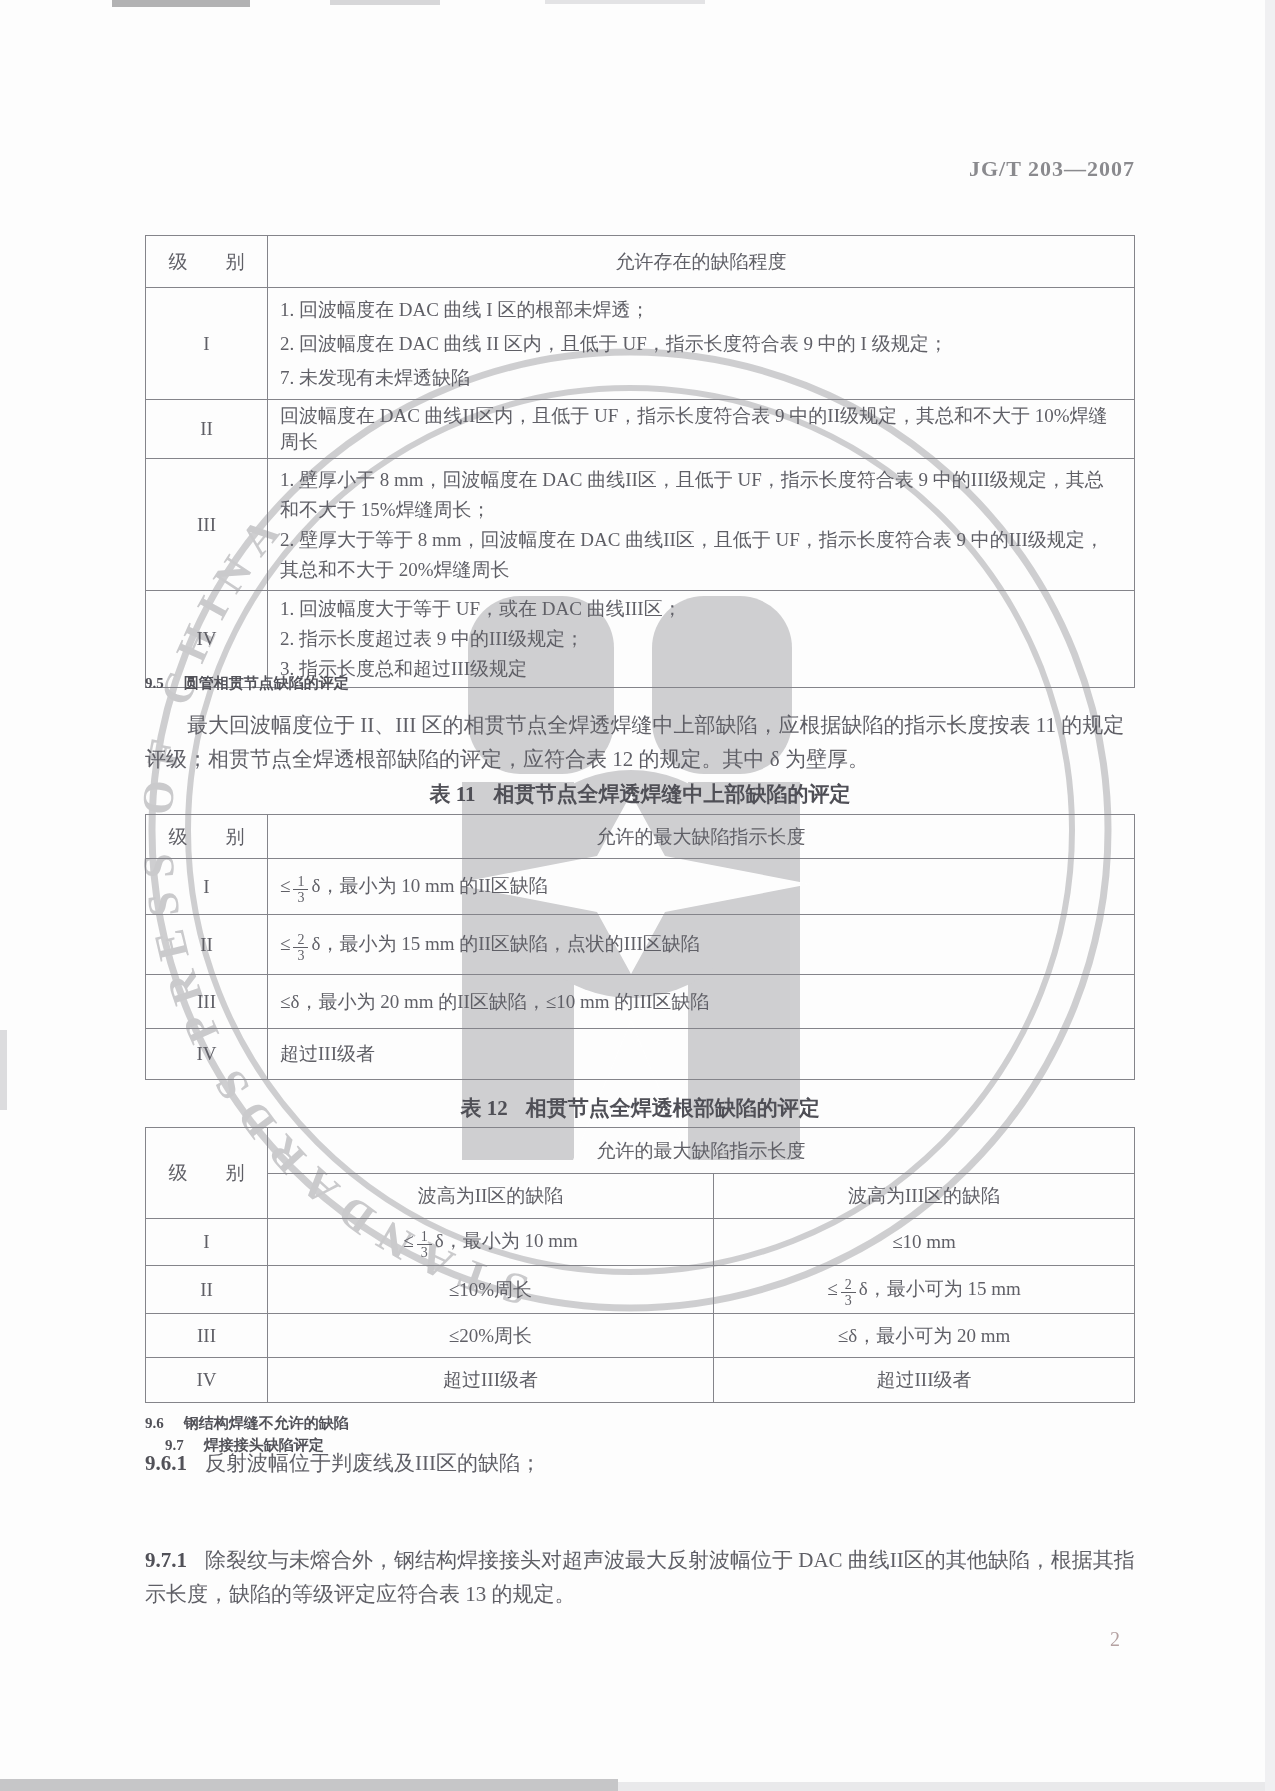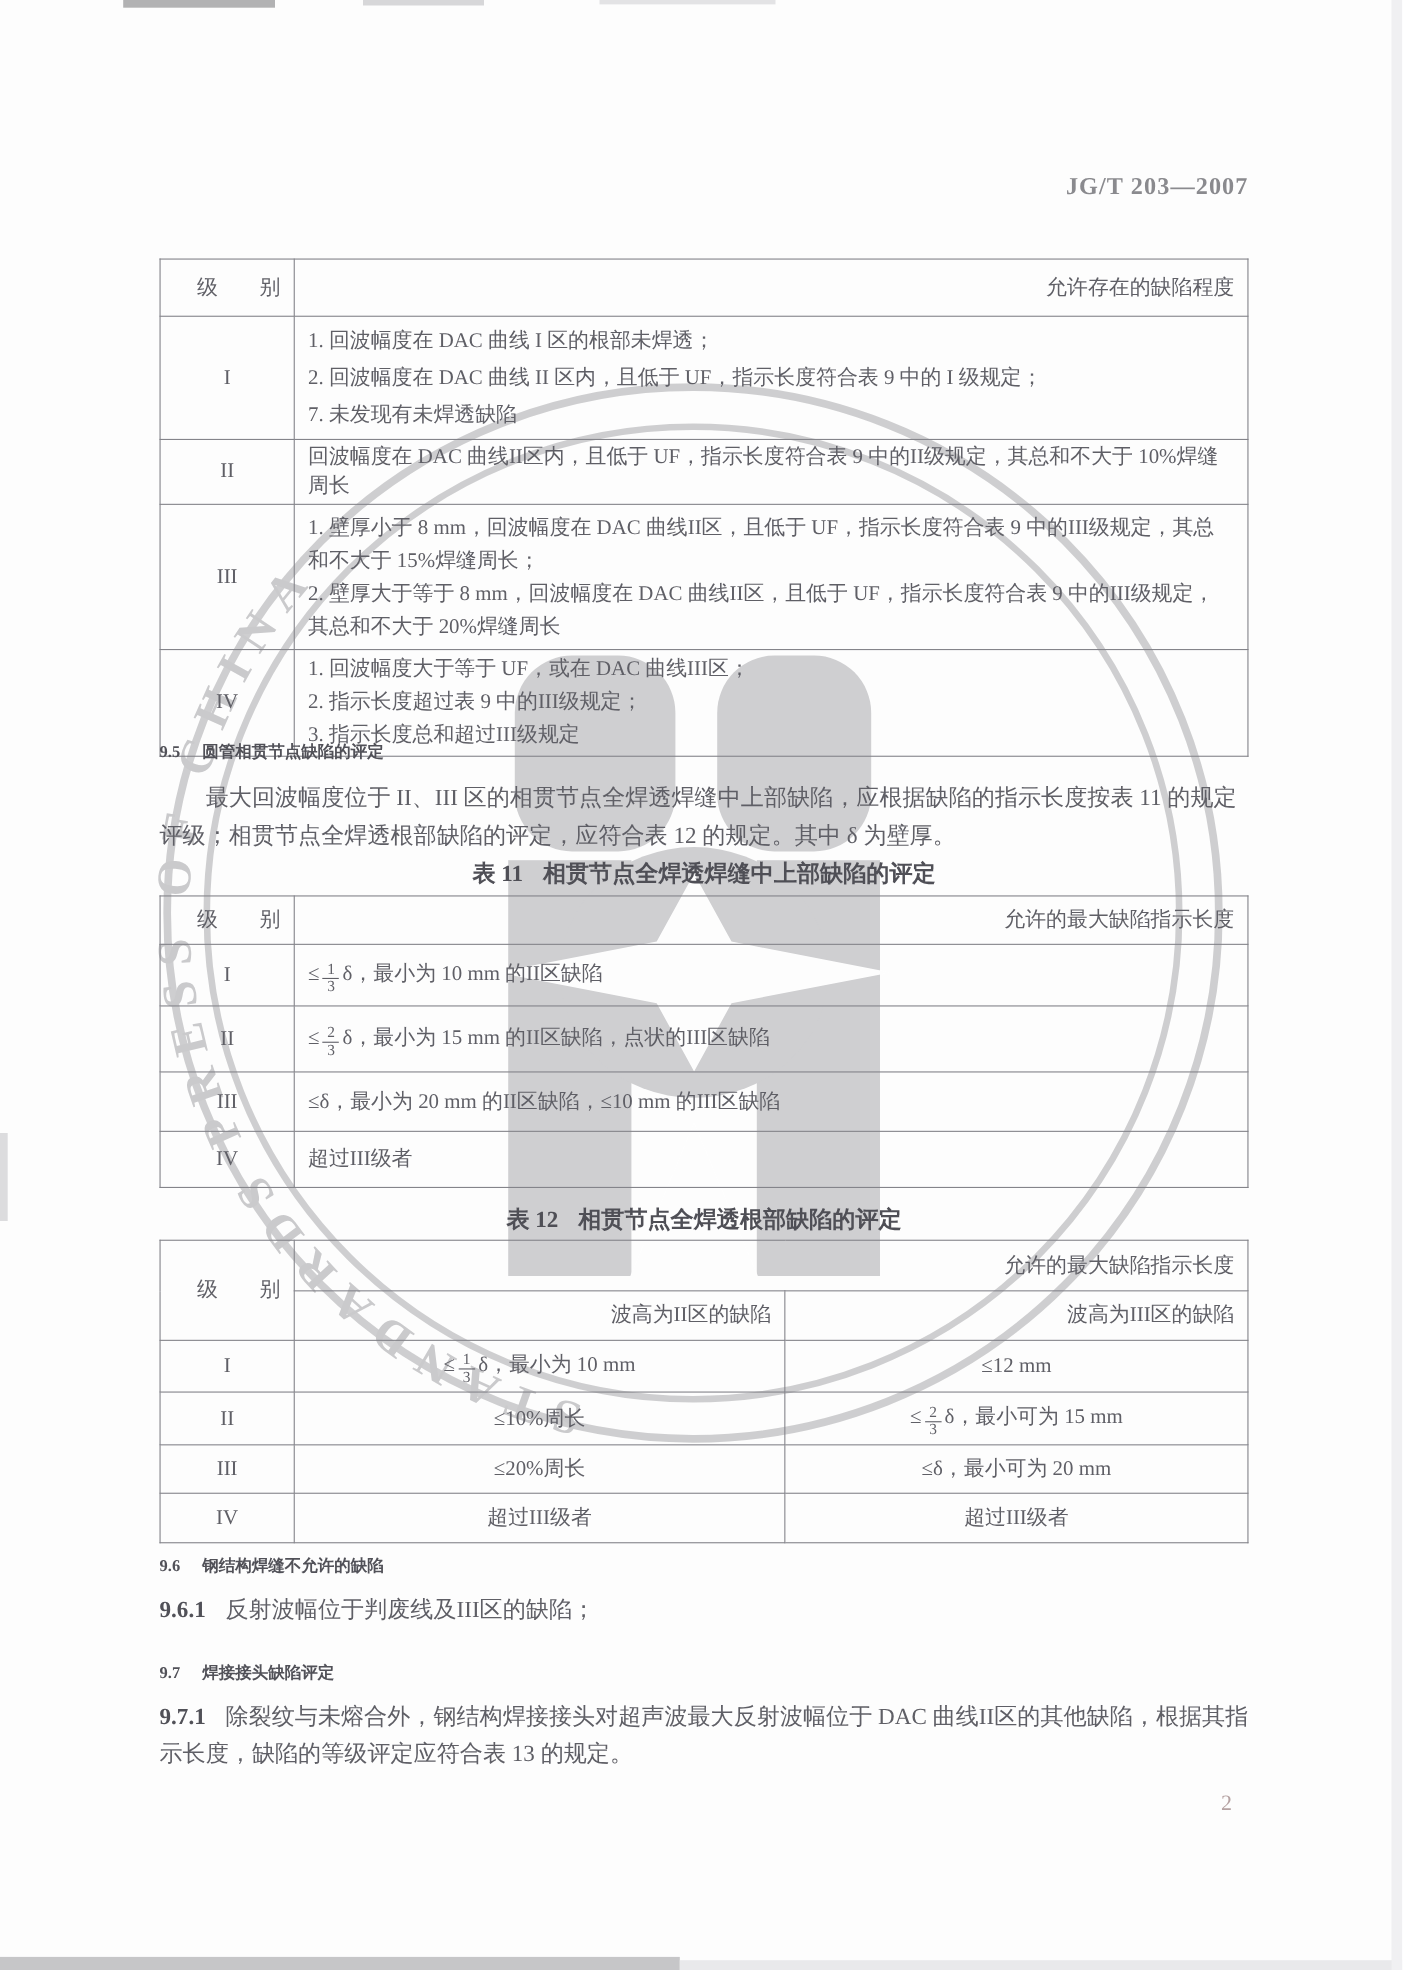--- a/index.html
+++ b/index.html
@@ -41,21 +41,21 @@
     background:transparent;
   }
   table.doc td{
     border:1.5px solid #84848a;
     font-size:19px;color:#5f5f66;
     padding:3px 12px;
     vertical-align:middle;
     line-height:34px;
   }
   td.grade{text-align:center;padding:0;font-size:20px;}
-  td.hcell{text-align:right;font-size:19px;color:#55555c;}
+  td.hcell{text-align:center;font-size:19px;color:#55555c;}
   .cell-line{white-space:normal;}
   .frac{
     display:inline-block;vertical-align:-10px;text-align:center;
     font-size:14px;line-height:15px;margin:0 3px;
   }
   .frac .num{display:block;border-bottom:1.3px solid currentColor;padding:0 4px;}
   .frac .den{display:block;}
 
   .sec-head{
     position:absolute;left:145px;width:990px;
@@ -214,21 +214,21 @@
       </tr>
       <tr style="height:45px;">
         <td class="hcell">波高为II区的缺陷</td>
         <td class="hcell">波高为III区的缺陷</td>
       </tr>
       <tr style="height:47px;">
         <td class="grade">I</td>
         <td style="text-align:center;">
           <span>≤</span><span class="frac"><span class="num">1</span><span class="den">3</span></span><span>δ，最小为 10 mm</span>
         </td>
-        <td style="text-align:center;">≤12 mm</td>
+        <td style="text-align:center;">≤10 mm</td>
       </tr>
       <tr style="height:48px;">
         <td class="grade">II</td>
         <td style="text-align:center;">≤10%周长</td>
         <td style="text-align:center;">
           <span>≤</span><span class="frac"><span class="num">2</span><span class="den">3</span></span><span>δ，最小可为 15 mm</span>
         </td>
       </tr>
       <tr style="height:44px;">
         <td class="grade">III</td>
@@ -243,21 +243,21 @@
     </tbody>
       </table>
 
     <div class="sec-head" style="top:1414px;">
       <span class="sec-num">9.6</span><span>钢结构焊缝不允许的缺陷</span>
     </div>
     <div class="sec-para sec-inline" style="top:1446px;">
       <span class="sec-num">9.6.1</span><span>反射波幅位于判废线及III区的缺陷；</span>
     </div>
 
-    <div class="sec-head" style="top:1511px;">
+    <div class="sec-head" style="top:1436px;margin-left:20px;">
       <span class="sec-num">9.7</span><span>焊接接头缺陷评定</span>
     </div>
     <div class="sec-para sec-inline" style="top:1543px;">
       <span class="sec-num">9.7.1</span><span>除裂纹与未熔合外，钢结构焊接接头对超声波最大反射波幅位于 DAC 曲线II区的其他缺陷，根据其指示长度，缺陷的等级评定应符合表 13 的规定。</span>
     </div>
 
     <div class="pageno">2</div>
 
   </div>
 </div>

